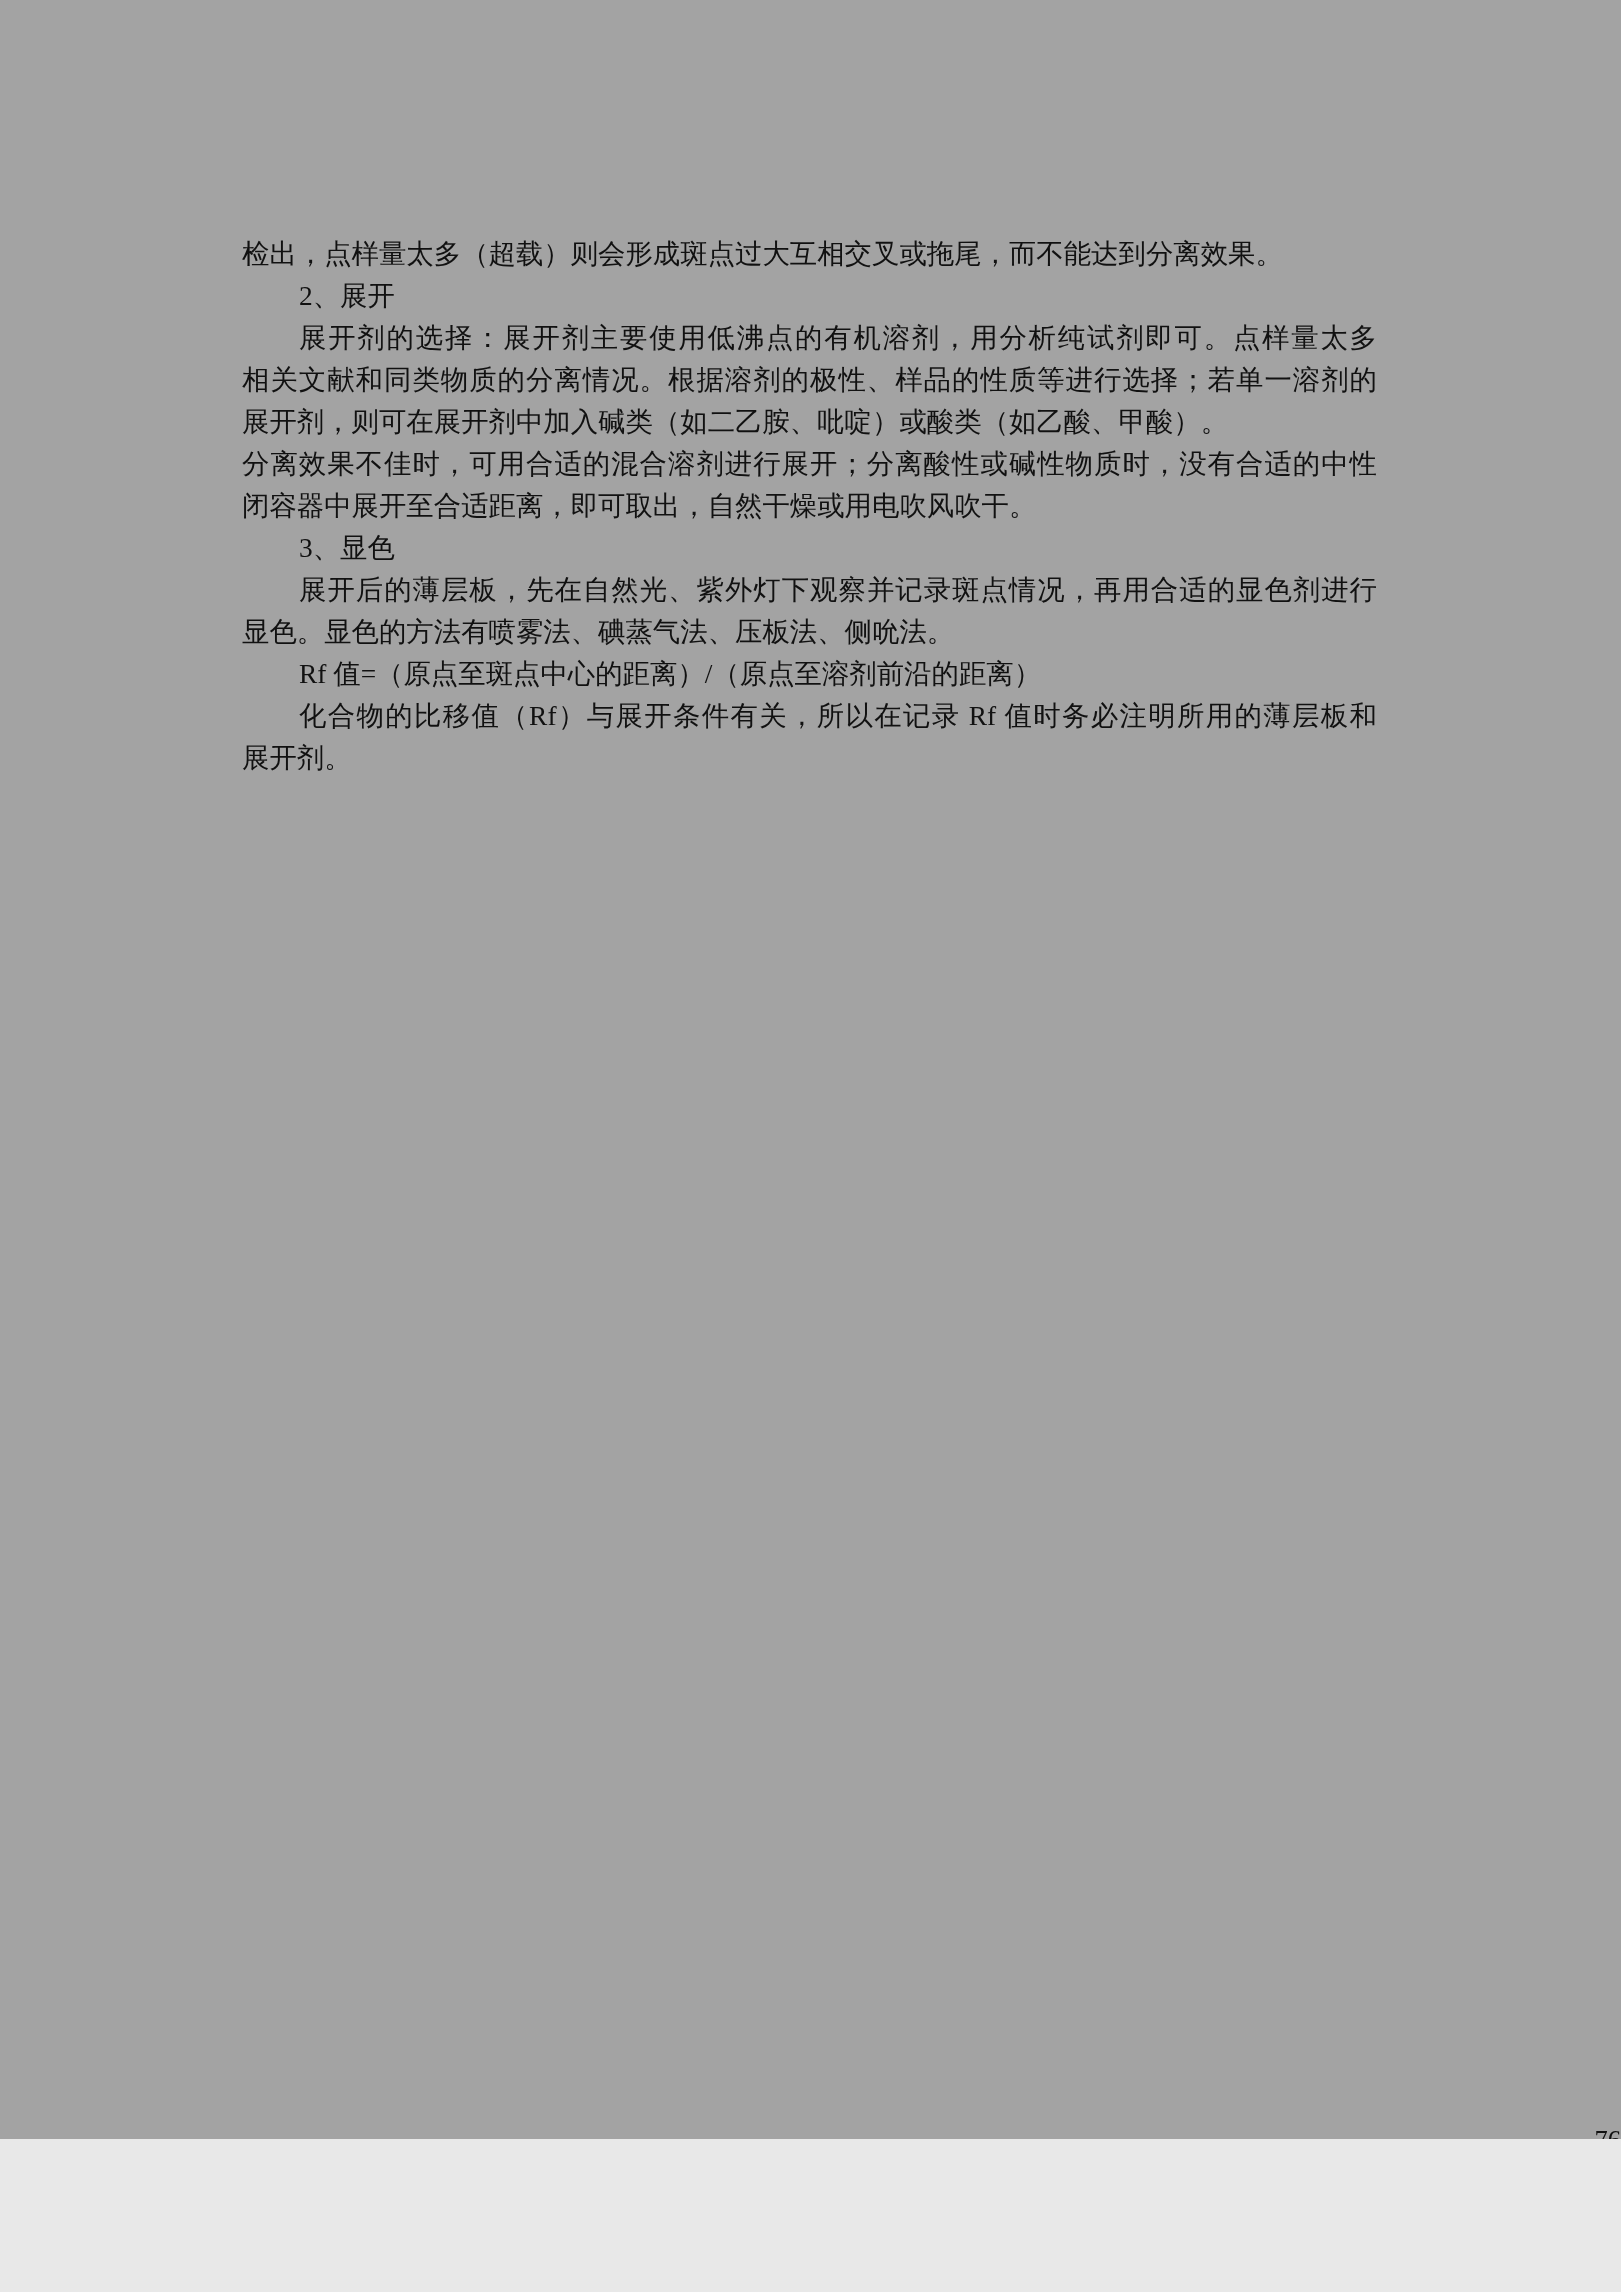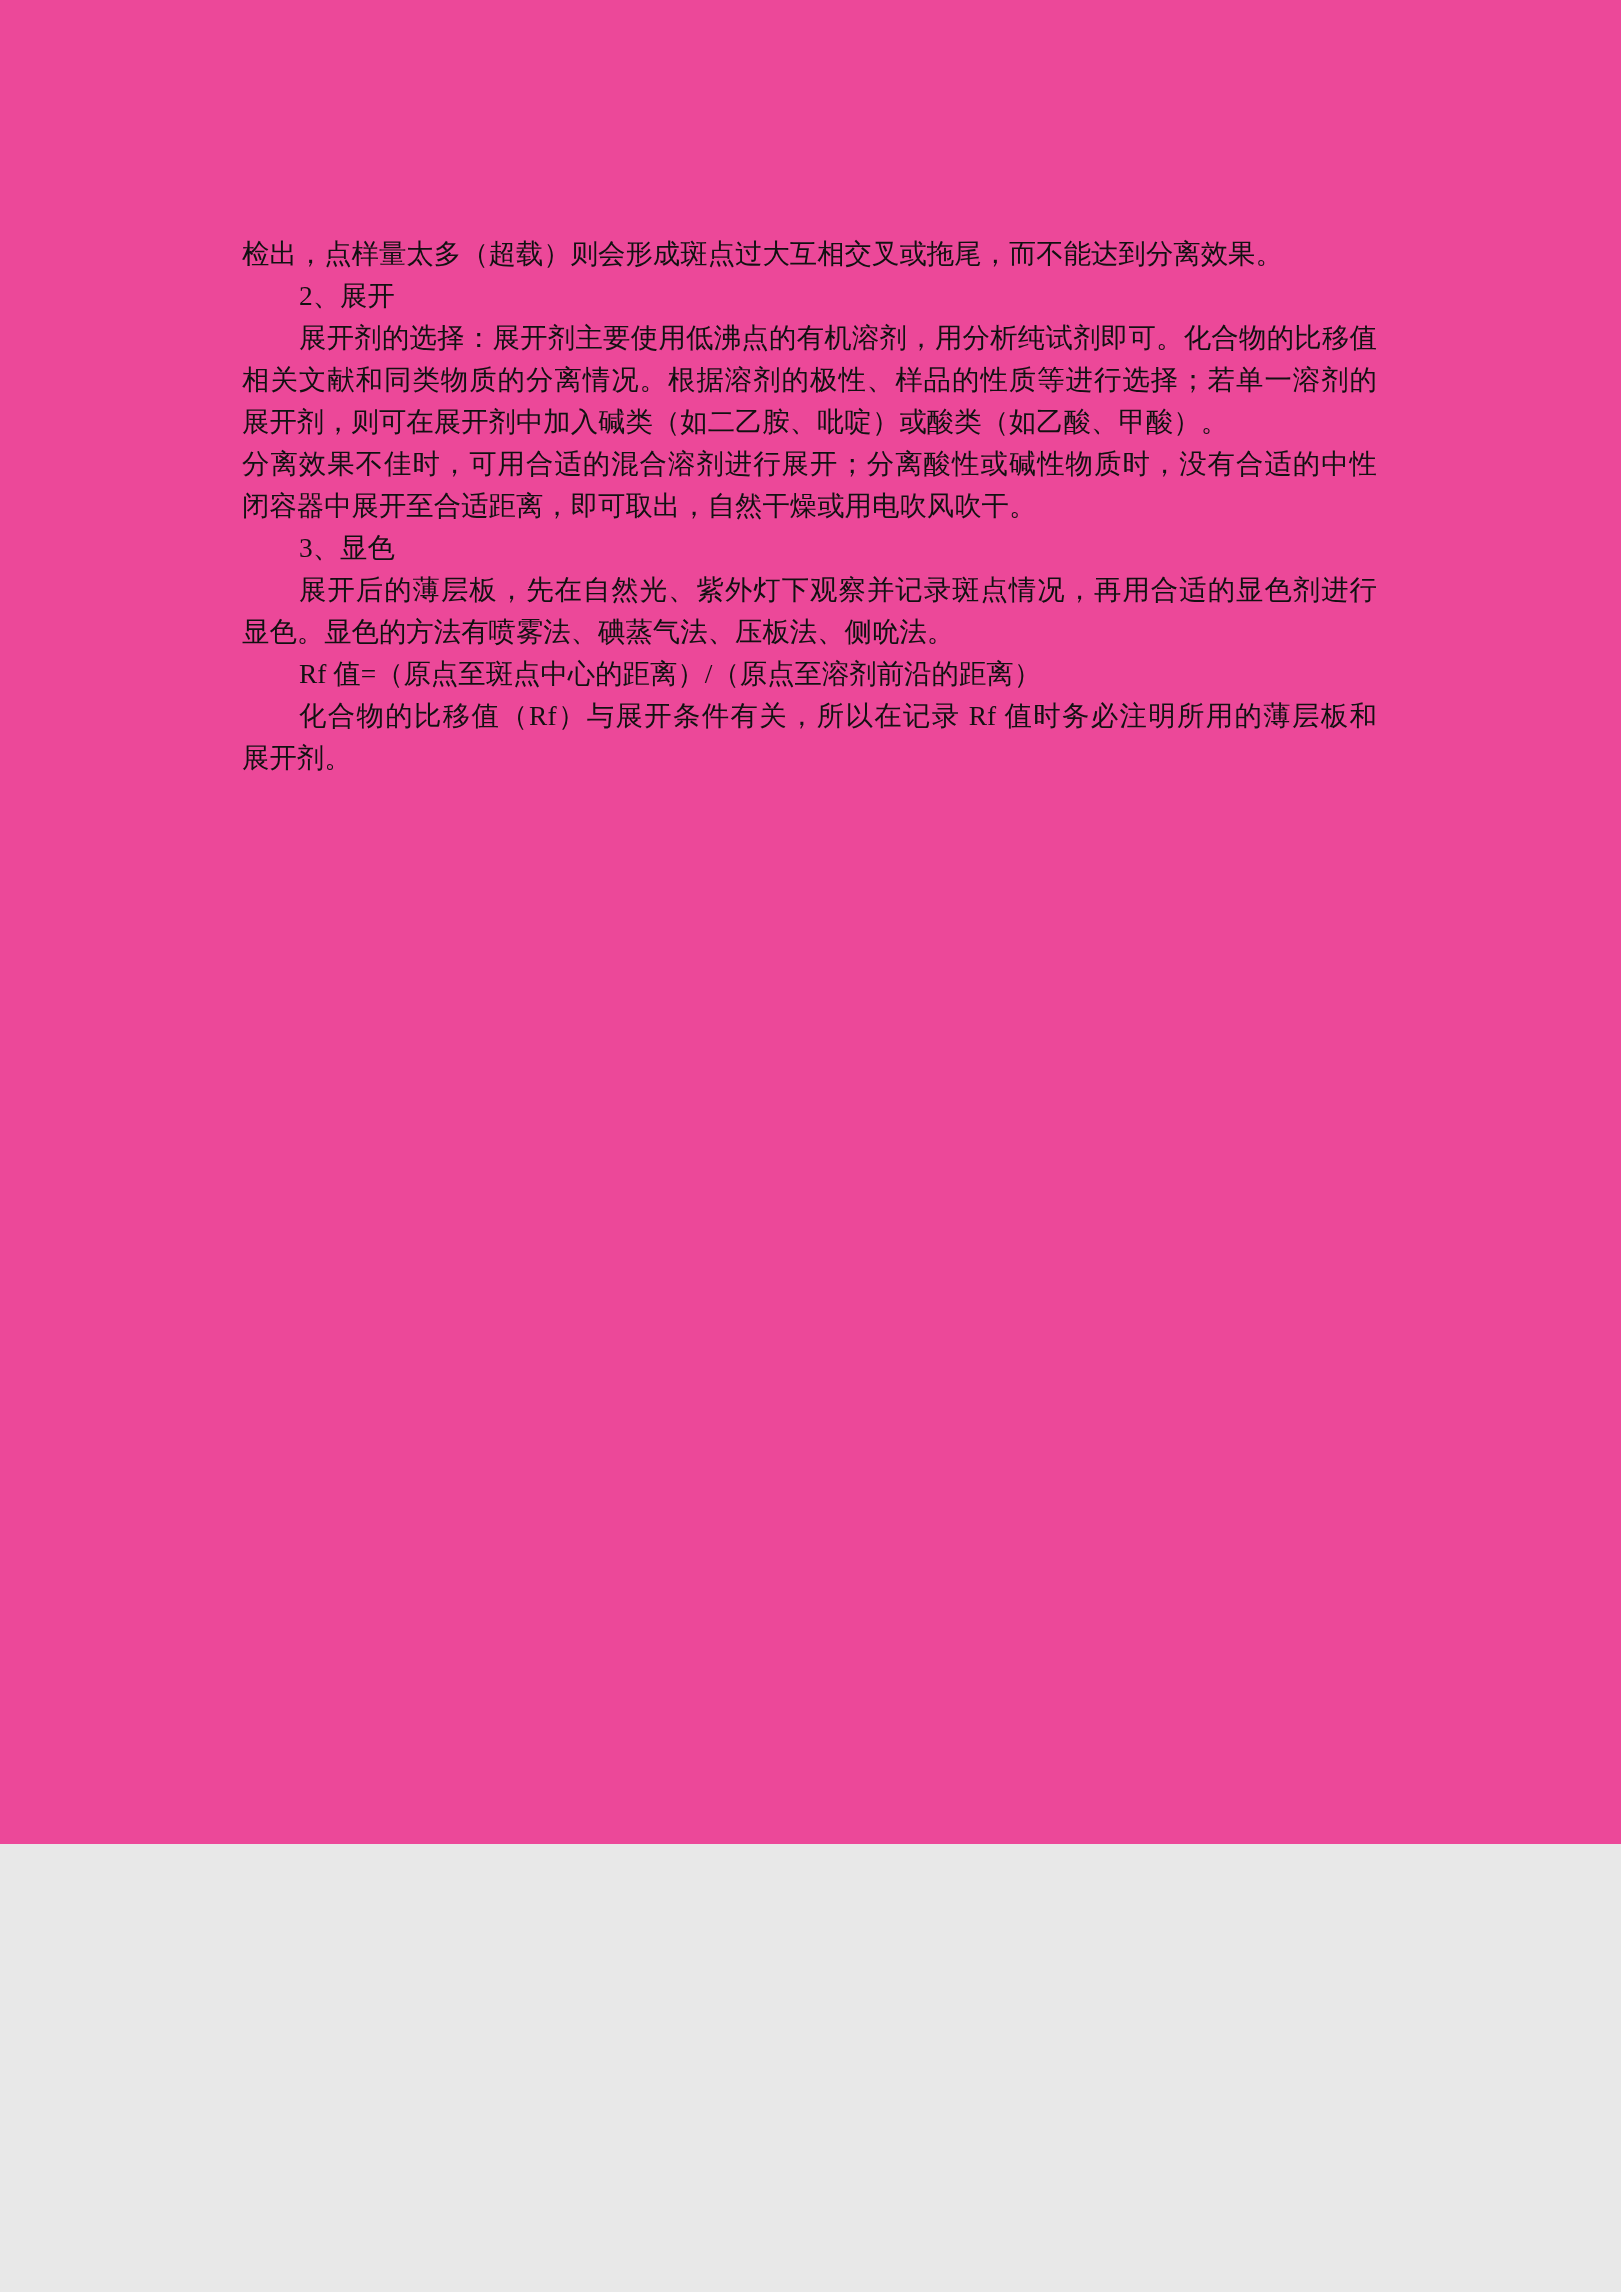--- a/index.html
+++ b/index.html
@@ -3,23 +3,23 @@
 <meta charset="utf-8">
 <style>
   html, body {
     margin: 0;
     padding: 0;
     background: #e8e8e8;
   }
   .page {
     position: relative;
     width: 1621px;
-    height: 1844px;
+    height: 2139px;
     margin: 0 auto;
-    background: #ec4899;
+    background: #a3a3a3;
     font-family: "Liberation Serif", "DejaVu Serif", serif;
     color: #111111;
     overflow: hidden;
   }
   .text-block {
     position: absolute;
     left: 242px;
     top: 233px;
     width: 1135px;
     font-size: 27.4px;
@@ -49,21 +49,21 @@
     color: #111111;
   }
 </style>
 </head>
 <body>
 
 <div class="page">
   <div class="text-block">
     <div class="line">检出，点样量太多（超载）则会形成斑点过大互相交叉或拖尾，而不能达到分离效果。</div>
     <div class="line indent">2、展开</div>
-    <div class="line indent justify">展开剂的选择：展开剂主要使用低沸点的有机溶剂，用分析纯试剂即可。化合物的比移值</div>
+    <div class="line indent justify">展开剂的选择：展开剂主要使用低沸点的有机溶剂，用分析纯试剂即可。点样量太多</div>
     <div class="line justify">相关文献和同类物质的分离情况。根据溶剂的极性、样品的性质等进行选择；若单一溶剂的</div>
     <div class="line">展开剂，则可在展开剂中加入碱类（如二乙胺、吡啶）或酸类（如乙酸、甲酸）。</div>
     <div class="line justify">分离效果不佳时，可用合适的混合溶剂进行展开；分离酸性或碱性物质时，没有合适的中性</div>
     <div class="line">闭容器中展开至合适距离，即可取出，自然干燥或用电吹风吹干。</div>
     <div class="line indent">3、显色</div>
     <div class="line indent justify">展开后的薄层板，先在自然光、紫外灯下观察并记录斑点情况，再用合适的显色剂进行</div>
     <div class="line">显色。显色的方法有喷雾法、碘蒸气法、压板法、侧吮法。</div>
     <div class="line indent">Rf 值=（原点至斑点中心的距离）/（原点至溶剂前沿的距离）</div>
     <div class="line indent justify">化合物的比移值（Rf）与展开条件有关，所以在记录 Rf 值时务必注明所用的薄层板和</div>
     <div class="line">展开剂。</div>

